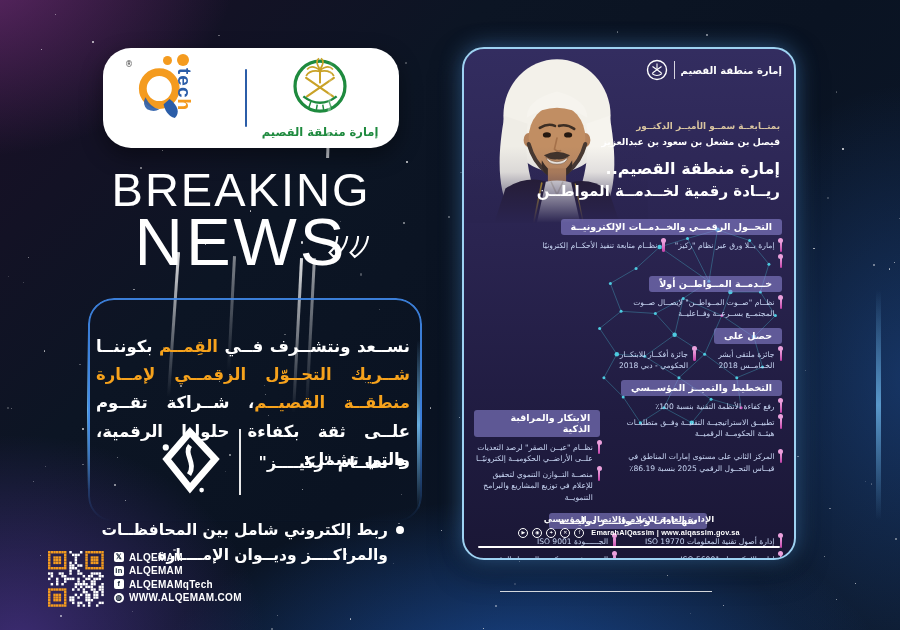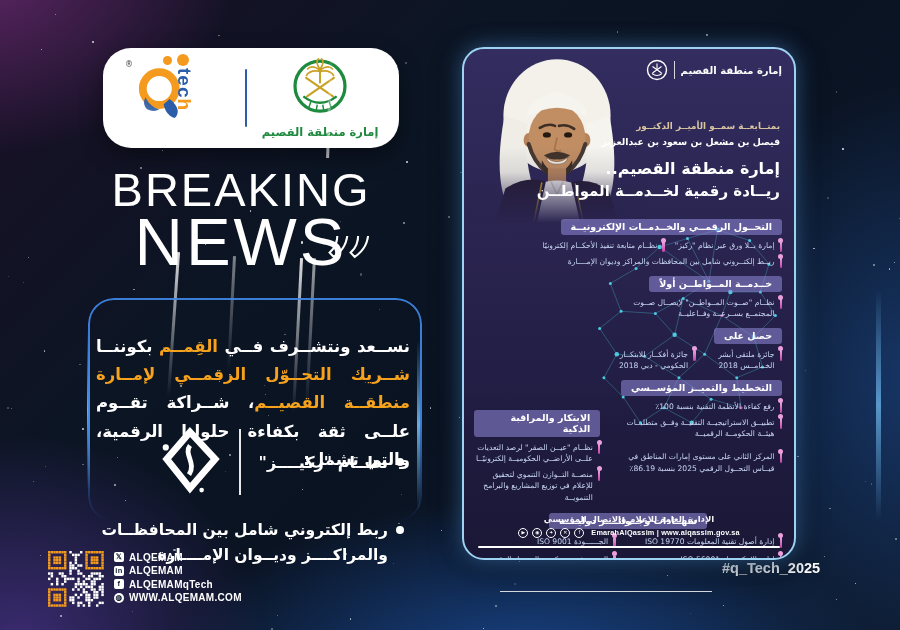--- a/index.html
+++ b/index.html
@@ -572,21 +572,20 @@
         <span>ALQEMAMqTech</span>
       </div>
       <div class="soc-line">
         <span class="soc-ic round">◍</span>
         <span>WWW.ALQEMAM.COM</span>
       </div>
     </div>
   </div>
   <div class="hr-line"></div>
   <div class="hashtags">
-    <div>#q_Tech_2025</div>
   </div>
 
   <div class="poster">
     <svg class="p-map" id="pmap" viewBox="0 0 200 210">
         <line x1="128" y1="12" x2="158" y2="22" stroke="rgba(82,220,240,.38)" stroke-width=".8"></line>
         <line x1="158" y1="22" x2="176" y2="44" stroke="rgba(82,220,240,.38)" stroke-width=".8"></line>
         <line x1="176" y1="44" x2="168" y2="70" stroke="rgba(82,220,240,.38)" stroke-width=".8"></line>
         <line x1="168" y1="70" x2="182" y2="92" stroke="rgba(82,220,240,.38)" stroke-width=".8"></line>
         <line x1="182" y1="92" x2="162" y2="112" stroke="rgba(82,220,240,.38)" stroke-width=".8"></line>
         <line x1="162" y1="112" x2="170" y2="140" stroke="rgba(82,220,240,.38)" stroke-width=".8"></line>
@@ -714,21 +713,20 @@
               <span class="mark"></span>
               <span>إمارة بــلا ورق عبر نظام "ركيز"</span>
             </div>
           <div class="p-item">
               <span class="mark"></span>
               <span>نظــام متابعة تنفيذ الأحكــام إلكترونيًا</span>
             </div>
         </div>
         <div class="p-item">
             <span class="mark"></span>
-            <span>ربــط إلكتــروني شامل بين المحافظات والمراكز وديوان الإمــــارة</span>
           </div>
       </div>
 
       <div class="p-cols">
         <div class="p-col-l">
           <div>
             <span class="p-h">خــدمــة المــواطــن أولاً</span>
             <div class="p-item" style="max-width:150px;">
                 <span class="mark"></span>
                 <span>نظــام "صــوت المــواطــن" لإيصــال صــوت المجتمــع بســرعــة وفــاعليــة</span>

